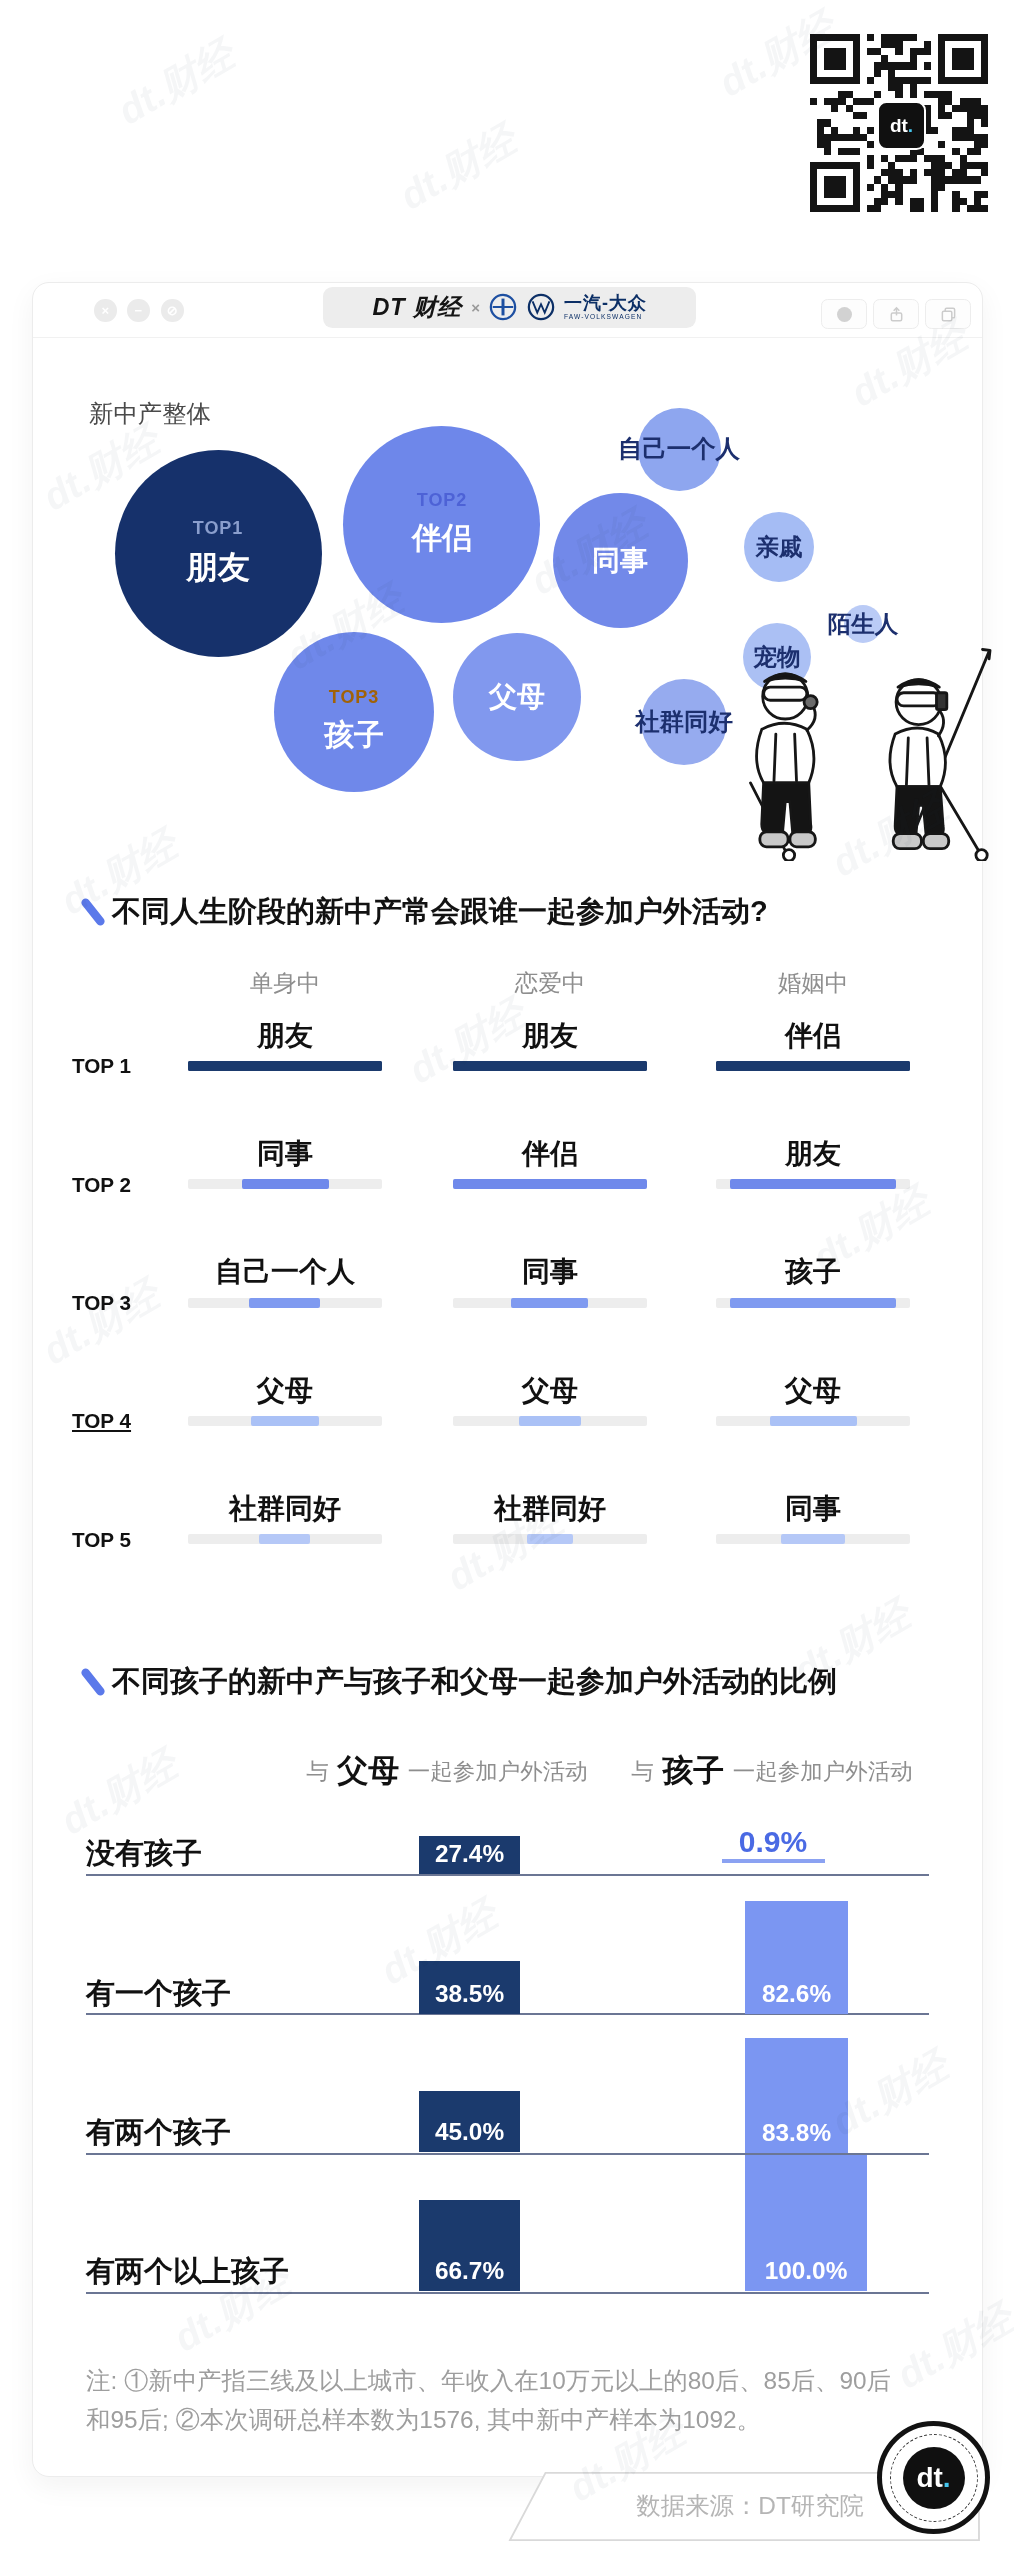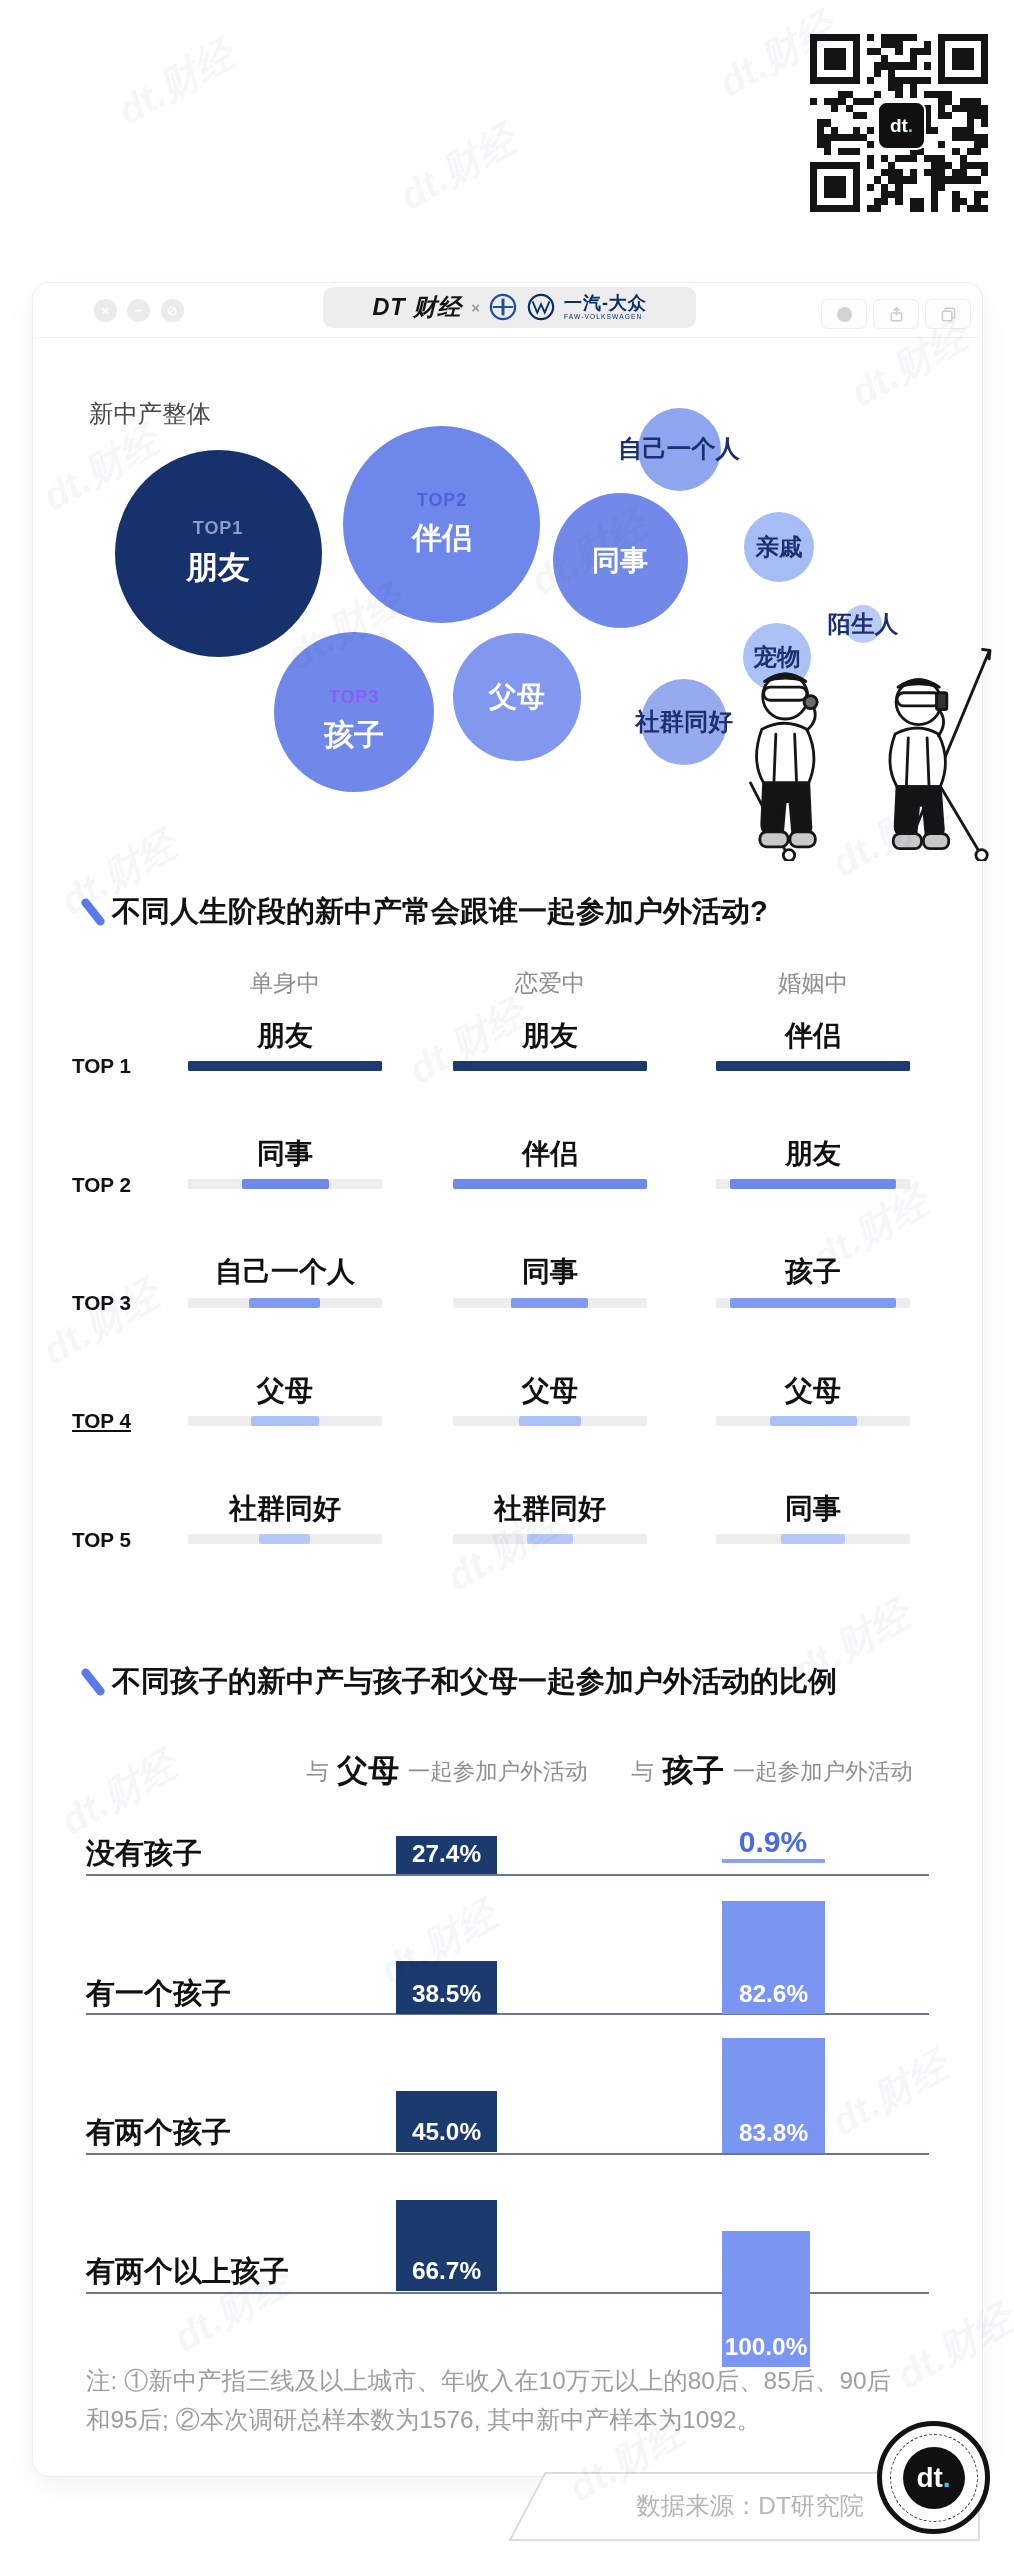--- a/index.html
+++ b/index.html
@@ -51,21 +51,21 @@
   .stage-name{position:absolute;transform:translateX(-50%);font-size:28px;font-weight:bold;color:#111;z-index:4;}
   .stage-track{position:absolute;height:10.3px;border-radius:1.9px;background:#ededed;z-index:4;}
   .stage-bar{position:absolute;height:10.3px;border-radius:1.9px;z-index:5;}
   
   .legend-group{position:absolute;transform:translateX(-50%);display:flex;align-items:center;gap:8.5px;
                 white-space:nowrap;z-index:4;}
   .legend-prefix,.legend-suffix{font-size:22.5px;color:#8e8e8e;}
   .legend-bold{font-size:31px;font-weight:900;color:#111;}
   .ratio-label{position:absolute;font-size:29px;font-weight:600;color:#111;z-index:4;white-space:nowrap;}
   .ratio-sep{position:absolute;height:1.9px;background:#6b7694;z-index:4;}
-  .ratio-bar{position:absolute;z-index:4;}
+  .ratio-bar{position:absolute;z-index:4;margin-left:23px;}
   .ratio-pct{position:absolute;left:0;right:0;bottom:5.6px;text-align:center;color:#fff;
              font-size:24.4px;font-weight:bold;}
   .child-pct-text{position:absolute;transform:translateX(-50%);font-size:30px;font-weight:bold;z-index:4;}
   .child-underline{position:absolute;height:3.8px;z-index:4;}
   
   .note{position:absolute;left:53px;top:2078px;width:827px;font-size:24.4px;line-height:39px;color:#9e9e9e;z-index:4;}
   .footer-strip{position:absolute;left:507px;top:2471px;z-index:4;}
   .footer-src{position:absolute;left:507px;top:2471px;width:357px;height:70px;display:flex;align-items:center;
               justify-content:flex-end;font-size:24.4px;color:#b5b5b5;z-index:5;padding-right:0;}
   .badge{position:absolute;left:877px;top:2421px;width:113px;height:113px;border-radius:50%;background:#fff;
@@ -460,21 +460,21 @@
         <div class="bubble-text" style="left: 409px; top: 241px;">
           <div class="bubble-rank" style="color: rgb(77, 98, 214);">TOP2</div>
           <div class="bubble-label" style="color: rgb(255, 255, 255); font-size: 30px; font-weight: bold;">伴侣</div>
         </div>
         <div class="bubble" style="left: 520px; top: 210px; width: 135px; height: 135px; background: rgb(114, 137, 233); z-index: 4;"></div>
         <div class="bubble-text" style="left: 587px; top: 278px;">
           <div class="bubble-label" style="color: rgb(255, 255, 255); font-size: 28px; font-weight: bold;">同事</div>
         </div>
         <div class="bubble" style="left: 241px; top: 349px; width: 160px; height: 160px; background: rgb(111, 136, 234); z-index: 4;"></div>
         <div class="bubble-text" style="left: 321px; top: 429px;">
-          <div class="bubble-rank" style="color: #8b5cf6; margin-top: 18px;">TOP3</div>
+          <div class="bubble-rank" style="color: #a16207; margin-top: 18px;">TOP3</div>
           <div class="bubble-label" style="color: rgb(255, 255, 255); font-size: 30px; font-weight: bold;">孩子</div>
         </div>
         <div class="bubble" style="left: 420px; top: 350px; width: 128px; height: 128px; background: rgb(129, 152, 238); z-index: 4;"></div>
         <div class="bubble-text" style="left: 484px; top: 414px;">
           <div class="bubble-label" style="color: rgb(255, 255, 255); font-size: 28px; font-weight: bold;">父母</div>
         </div>
         <div class="bubble" style="left: 605px; top: 125px; width: 83px; height: 83px; background: rgb(142, 166, 239); z-index: 4;"></div>
         <div class="bubble-text" style="left: 646px; top: 166px;">
           <div class="bubble-label" style="color: rgb(28, 47, 110); font-size: 24.4px; font-weight: bold;">自己一个人</div>
         </div>
@@ -630,21 +630,21 @@
           <div class="ratio-pct">45.0%</div>
         </div>
         <div class="ratio-bar" style="left: 689px; top: 1755px; width: 103px; height: 115px; background: rgb(123, 150, 242);">
           <div class="ratio-pct">83.8%</div>
         </div>
         <div class="ratio-sep" style="left: 53px; top: 2009px; width: 843px;"></div>
         <div class="ratio-label" style="left: 53px; top: 1969px;">有两个以上孩子</div>
         <div class="ratio-bar" style="left: 363px; top: 1917px; width: 101px; height: 91px; background: rgb(27, 58, 109);">
           <div class="ratio-pct">66.7%</div>
         </div>
-        <div class="ratio-bar" style="left: 689px; top: 1948px; width: 88px; height: 136px; background: rgb(123, 150, 242);">
+        <div class="ratio-bar" style="left: 689px; top: 1872px; width: 122px; height: 136px; background: rgb(123, 150, 242);">
           <div class="ratio-pct">100.0%</div>
         </div>
       </div>
 
     <div class="note">注: ①新中产指三线及以上城市、年收入在10万元以上的80后、85后、90后和95后; ②本次调研总样本数为1576, 其中新中产样本为1092。</div>
   </div>
 
   <svg class="footer-strip" width="475" height="71" viewBox="0 0 506 76">
     <polygon points="40,2 504,2 504,74 2,74" fill="#ffffff" stroke="#d9d9d9" stroke-width="2"></polygon>
   </svg>

